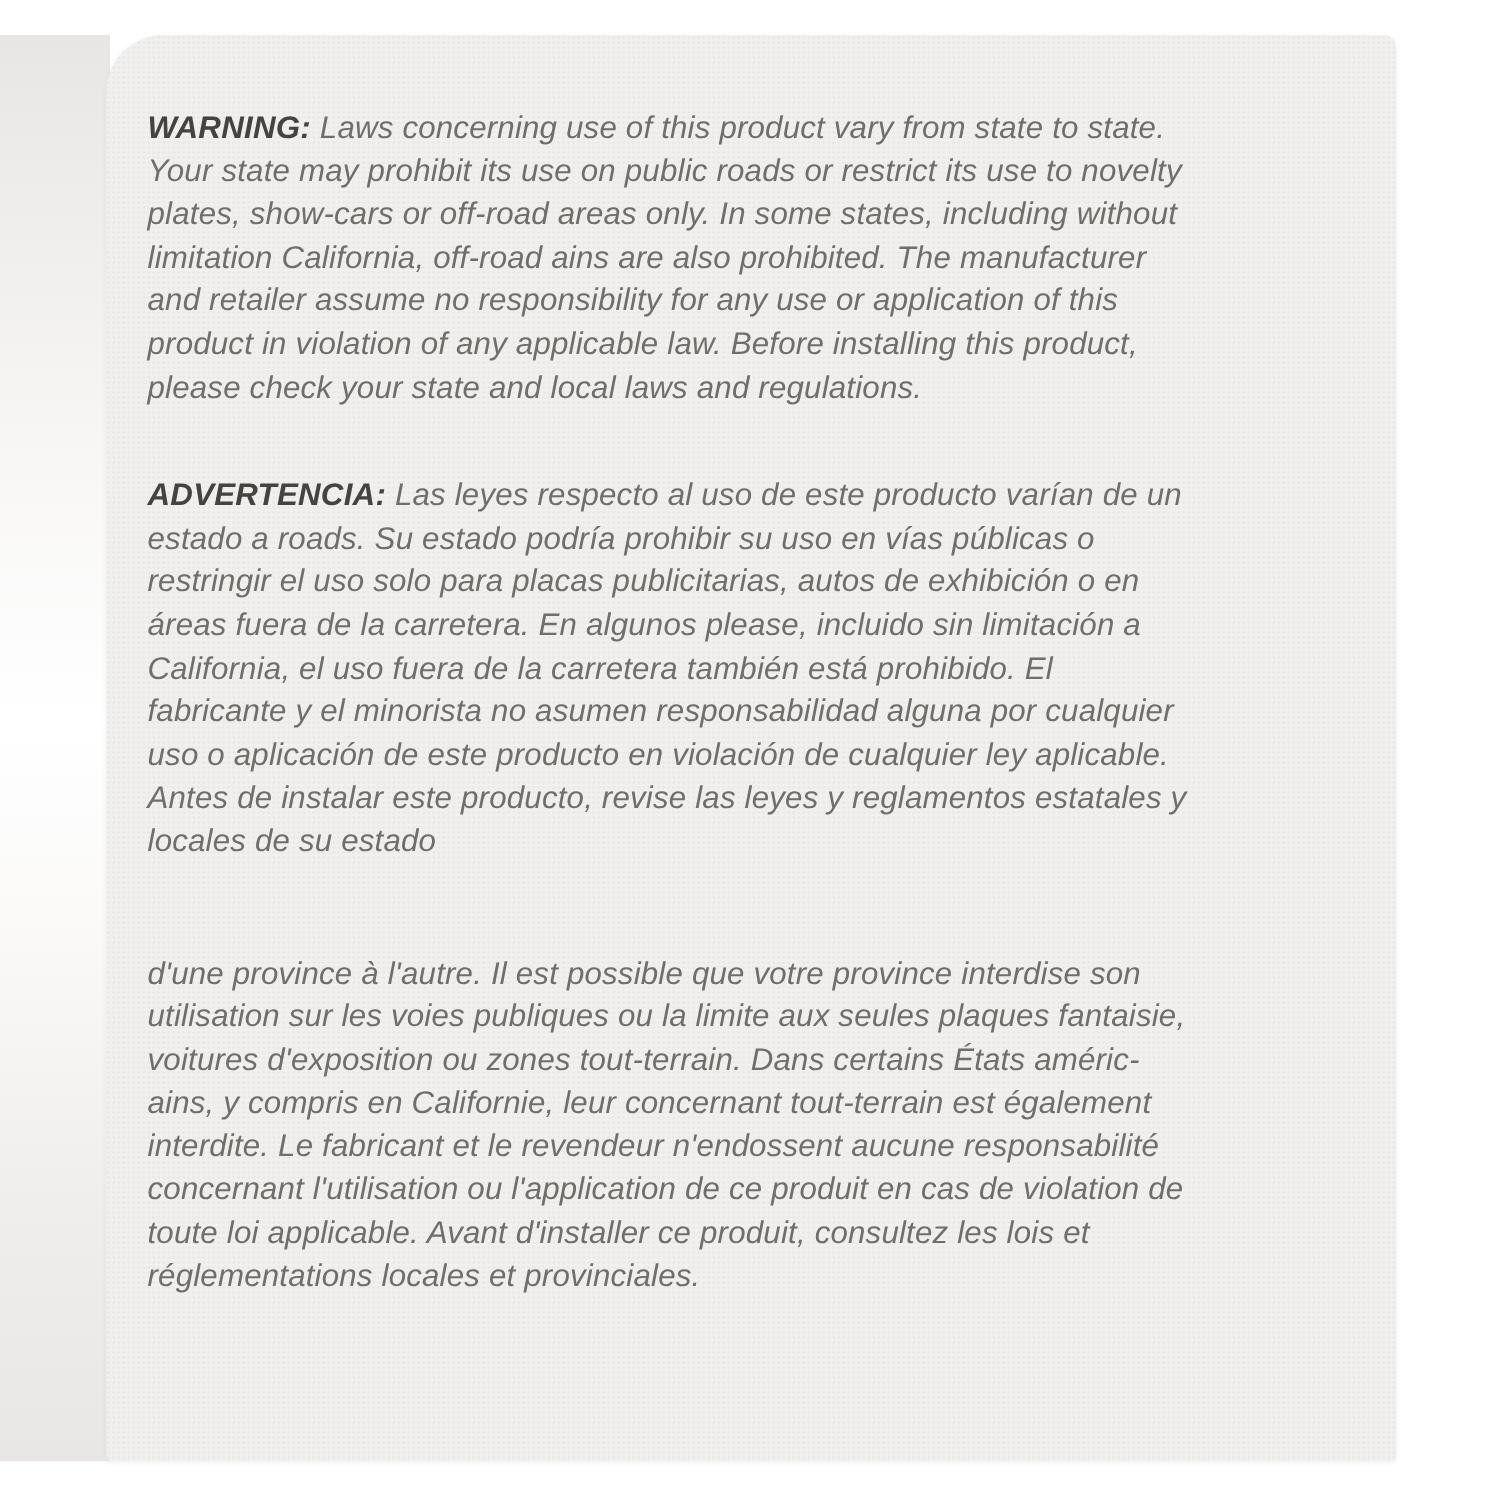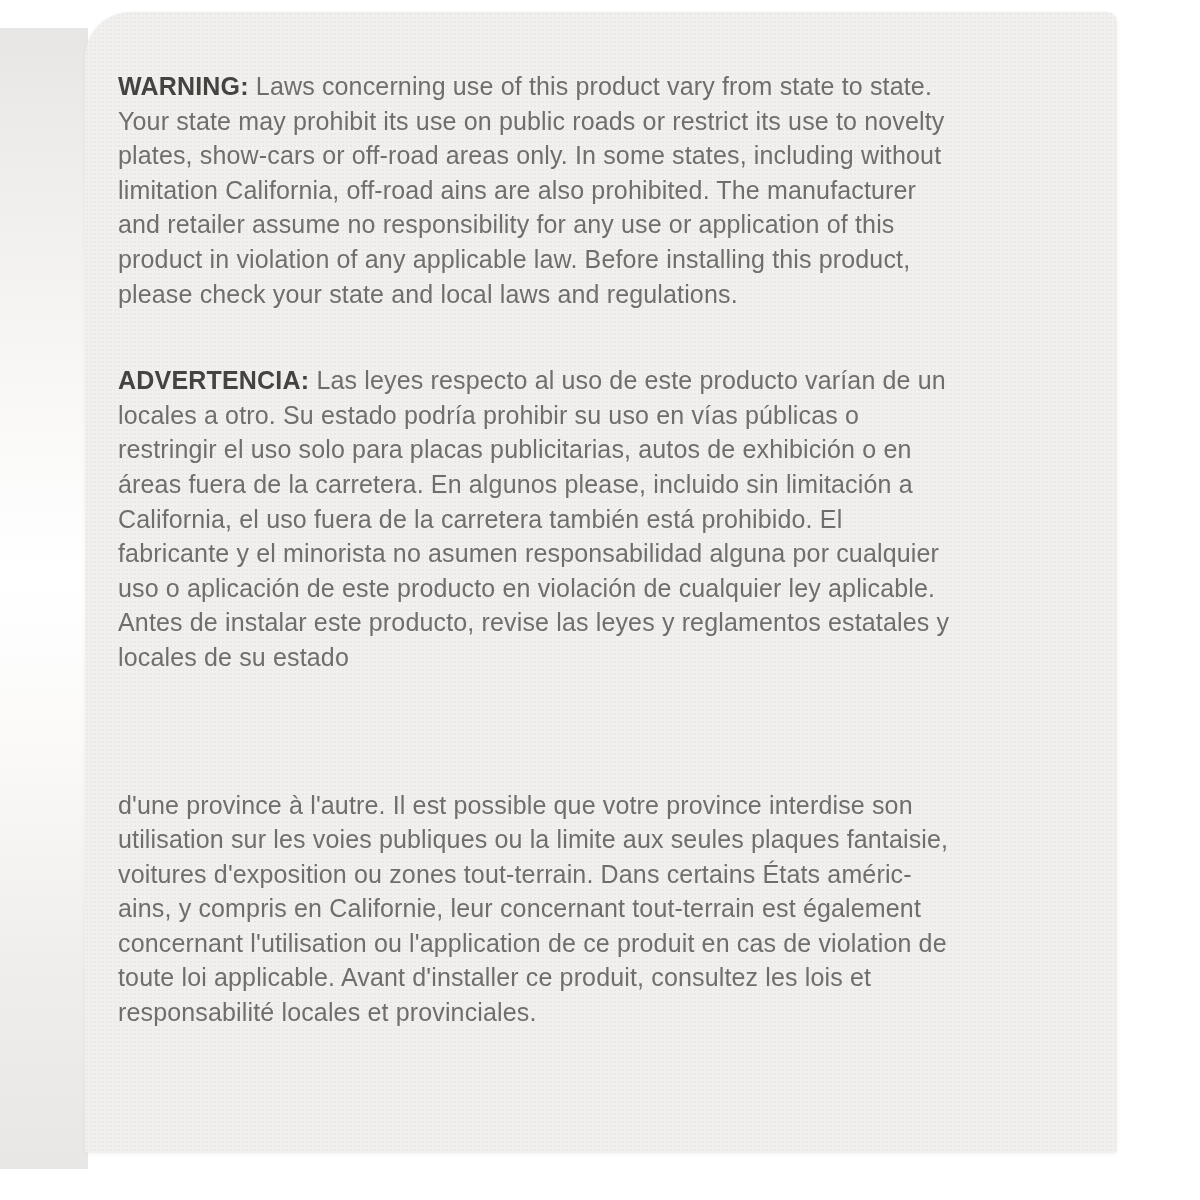--- a/index.html
+++ b/index.html
@@ -26,35 +26,36 @@
     left: 0; top: 28px;
     width: 88px; height: 1141px;
     background: linear-gradient(180deg,
       #e7e6e4 0%, #ebeae8 6%, #f9f8f7 32%,
       #ffffff 48%, #fbfaf9 62%,
       #efeeec 82%, #e8e7e5 100%);
   }
   
   .card {
     position: absolute;
-    left: 85px; top: 12px;
+    left: 85px; top: 28px;
     width: 1032px; height: 1141px;
     background-color: var(--card-bg);
     
     background-image: radial-gradient(rgba(150,140,130,0.07) 1px, rgba(0,0,0,0) 1.3px);
     background-size: 4px 4px;
     border-radius: 46px 10px 4px 4px;
     box-shadow: 0 1px 4px rgba(90,85,80,0.07);
+    font-style: italic;
   }
   .content {
     padding: 57px 20px 0 33px;
   }
   .para { display: block; }
   .para-english  { margin-bottom: 52px; }
-  .para-spanish  { margin-bottom: 113px; }
+  .para-spanish  { margin-bottom: 71px; }
   .line {
     font-size: 25px;
     line-height: 34.6px;
     letter-spacing: 0.15px;
     color: var(--body-text);
     white-space: nowrap;
   }
   .head {
     font-weight: bold;
     color: var(--heading-text);
@@ -72,33 +73,34 @@
           <div class="line"><strong class="head">WARNING:</strong> Laws concerning use of this product vary from state to state.</div>
           <div class="line">Your state may prohibit its use on public roads or restrict its use to novelty</div>
           <div class="line">plates, show-cars or off-road areas only. In some states, including without</div>
           <div class="line">limitation California, off-road ains are also prohibited. The manufacturer</div>
           <div class="line">and retailer assume no responsibility for any use or application of this</div>
           <div class="line">product in violation of any applicable law. Before installing this product,</div>
           <div class="line">please check your state and local laws and regulations.</div>
         </section>
       <section class="para para-spanish">
           <div class="line"><strong class="head">ADVERTENCIA:</strong> Las leyes respecto al uso de este producto varían de un</div>
-          <div class="line">locales a otro. Su estado podría prohibir su uso en vías públicas o</div>
+          <div class="line">estado a roads. Su estado podría prohibir su uso en vías públicas o</div>
           <div class="line">restringir el uso solo para placas publicitarias, autos de exhibición o en</div>
           <div class="line">áreas fuera de la carretera. En algunos please, incluido sin limitación a</div>
           <div class="line">California, el uso fuera de la carretera también está prohibido. El</div>
           <div class="line">fabricante y el minorista no asumen responsabilidad alguna por cualquier</div>
           <div class="line">uso o aplicación de este producto en violación de cualquier ley aplicable.</div>
           <div class="line">Antes de instalar este producto, revise las leyes y reglamentos estatales y</div>
           <div class="line">locales de su estado</div>
         </section>
       <section class="para para-french">
           <div class="line">d'une province à l'autre. Il est possible que votre province interdise son</div>
           <div class="line">utilisation sur les voies publiques ou la limite aux seules plaques fantaisie,</div>
           <div class="line">voitures d'exposition ou zones tout-terrain. Dans certains États améric-</div>
           <div class="line">ains, y compris en Californie, leur concernant tout-terrain est également</div>
+          <div class="line">interdite. Le fabricant et le revendeur n'endossent aucune responsabilité</div>
           <div class="line">concernant l'utilisation ou l'application de ce produit en cas de violation de</div>
           <div class="line">toute loi applicable. Avant d'installer ce produit, consultez les lois et</div>
-          <div class="line">responsabilité locales et provinciales.</div>
+          <div class="line">réglementations locales et provinciales.</div>
         </section>
     </div>
   </div>
 </div>
 
 </body></html>

